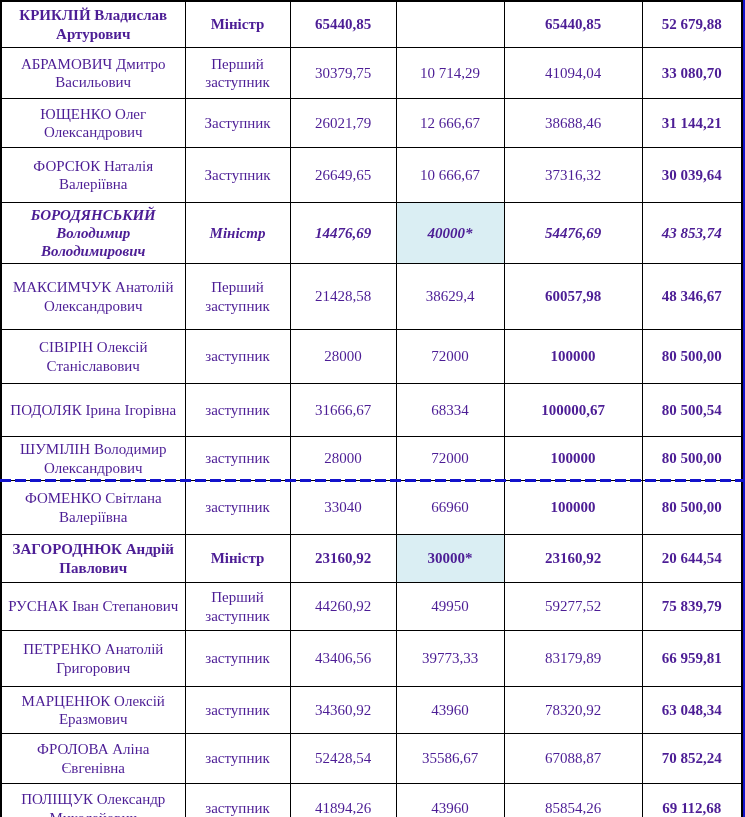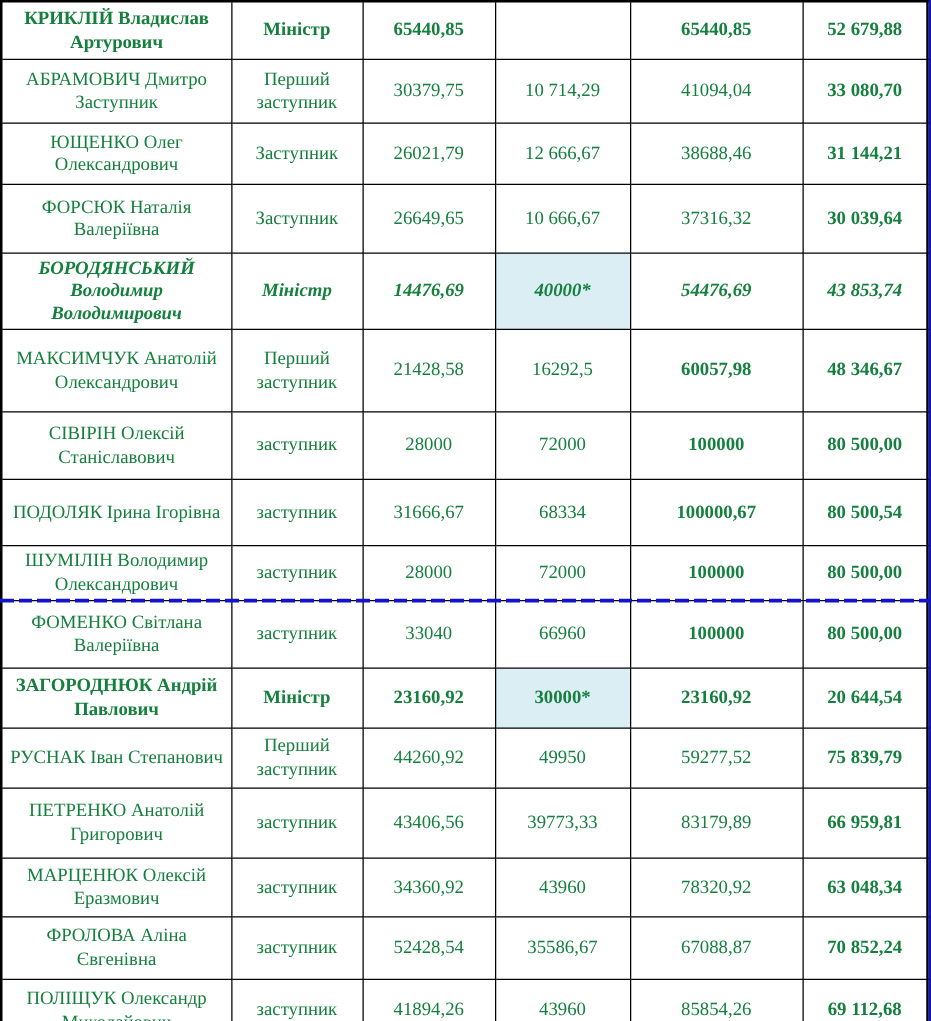--- a/index.html
+++ b/index.html
@@ -7,21 +7,21 @@
     padding: 0;
     background: #ffffff;
   }
   .page {
     position: relative;
     width: 745px;
     height: 817px;
     overflow: hidden;
     background: #ffffff;
     font-family: "Liberation Serif", "DejaVu Serif", serif;
-    color: #15803d;
+    color: #4c1d95;
   }
   table.salary {
     border-collapse: collapse;
     table-layout: fixed;
     width: 741px;
     border: 2px solid #000000;
     border-bottom-width: 3px;
   }
   table.salary td {
     border: 1px solid #000000;
@@ -92,21 +92,21 @@
     <tbody id="tbody">
         <tr class="minister c5bold">
     <td data-field="name">КРИКЛІЙ Владислав Артурович</td>
     <td data-field="position">Міністр</td>
     <td data-field="c3">65440,85</td>
     <td data-field="c4"></td>
     <td data-field="c5">65440,85</td>
     <td data-field="c6">52 679,88</td>
   </tr>
         <tr>
-    <td data-field="name">АБРАМОВИЧ Дмитро Заступник</td>
+    <td data-field="name">АБРАМОВИЧ Дмитро Васильович</td>
     <td data-field="position">Перший заступник</td>
     <td data-field="c3">30379,75</td>
     <td data-field="c4">10 714,29</td>
     <td data-field="c5">41094,04</td>
     <td data-field="c6">33 080,70</td>
   </tr>
         <tr>
     <td data-field="name">ЮЩЕНКО Олег Олександрович</td>
     <td data-field="position">Заступник</td>
     <td data-field="c3">26021,79</td>
@@ -127,21 +127,21 @@
     <td data-field="position">Міністр</td>
     <td data-field="c3">14476,69</td>
     <td data-field="c4" class="hl">40000*</td>
     <td data-field="c5">54476,69</td>
     <td data-field="c6">43 853,74</td>
   </tr>
         <tr class="c5bold">
     <td data-field="name">МАКСИМЧУК Анатолій Олександрович</td>
     <td data-field="position">Перший заступник</td>
     <td data-field="c3">21428,58</td>
-    <td data-field="c4">16292,5</td>
+    <td data-field="c4">38629,4</td>
     <td data-field="c5">60057,98</td>
     <td data-field="c6">48 346,67</td>
   </tr>
         <tr class="c5bold">
     <td data-field="name">СІВІРІН Олексій Станіславович</td>
     <td data-field="position">заступник</td>
     <td data-field="c3">28000</td>
     <td data-field="c4">72000</td>
     <td data-field="c5">100000</td>
     <td data-field="c6">80 500,00</td>

